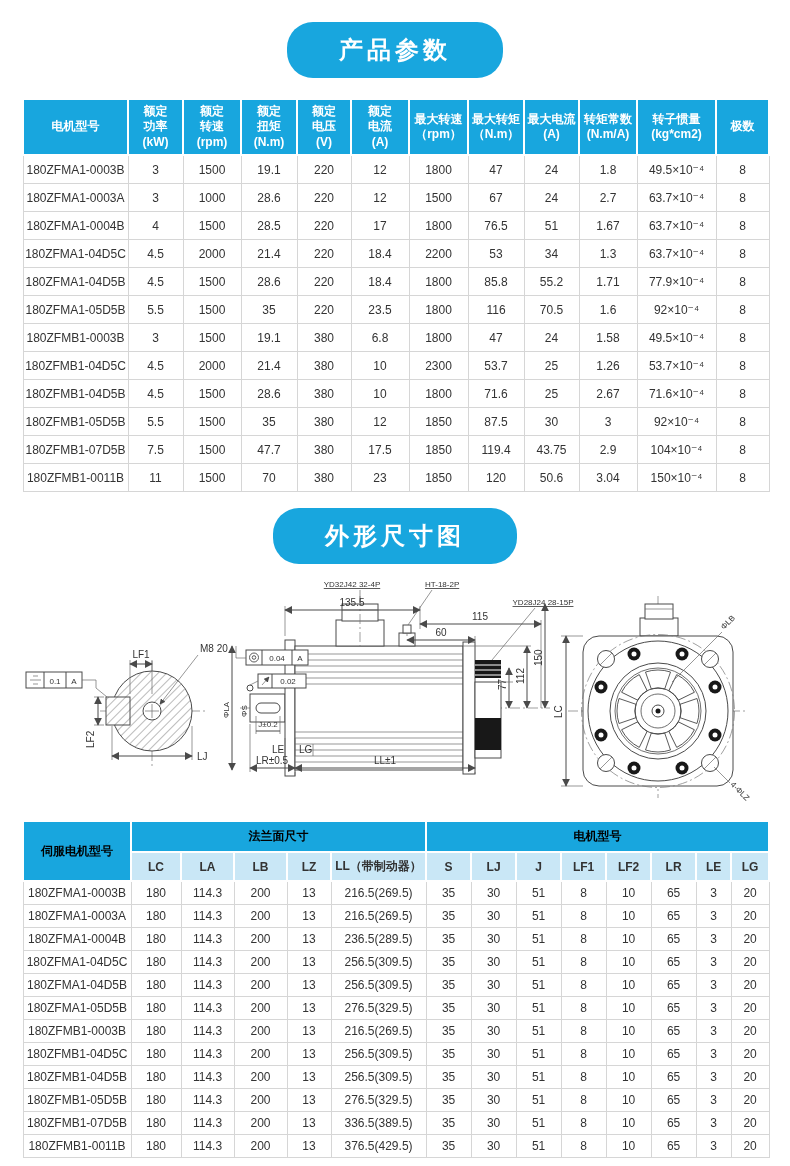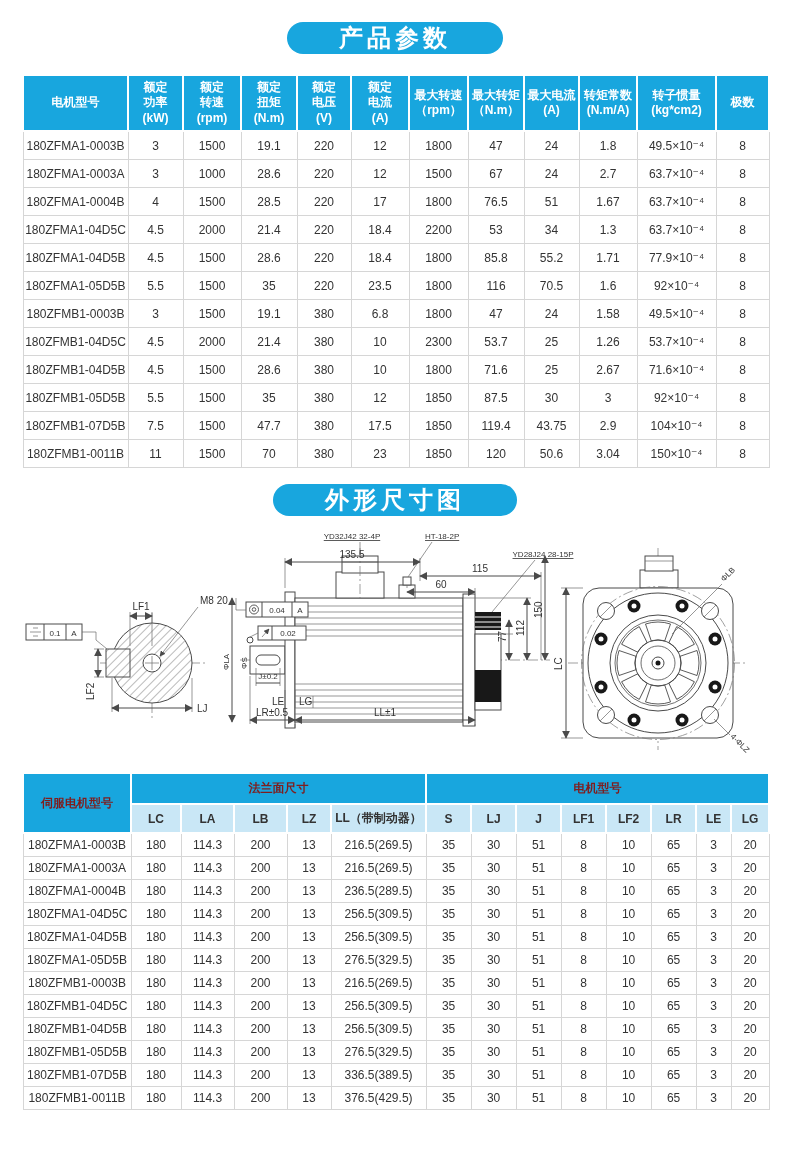--- a/index.html
+++ b/index.html
@@ -3,41 +3,41 @@
 <meta charset="utf-8">
 <style>
   html,body{margin:0;padding:0;}
   body{
     width:790px; background:#ffffff; color:#333;
     font-family:"Liberation Sans","DejaVu Sans",sans-serif;
   }
   .pill{
     display:block; width:max-content; margin:22px auto 20px;
     background:#18a6de; color:#fff; font-size:24px; font-weight:bold;
-    letter-spacing:4px; padding:0 52px; border-radius:26px;
+    letter-spacing:4px; padding:12px 52px; border-radius:26px;
   }
   .pill2{margin:16px auto 12px;}
   .tbl-wrap{margin:0 22px;}
   table{border-collapse:collapse; width:746px; table-layout:fixed;}
   
   .t1 th{
     background:#18a6de; color:#fff; font-size:12px; font-weight:bold;
     white-space:pre-line; line-height:1.28; padding:4px 1px;
     border:2px solid #fff; text-align:center;
   }
   .t1 td, .t2 td{
     border:1px solid #d6d6d6; font-size:12px; text-align:center;
     padding:0 1px; color:#333; background:#fff;
   }
   .t1 td{height:27px;}
   .t1, .t2{border:1px solid #d6d6d6;}
   
   .t2 th{border:2px solid #fff; text-align:center; font-size:12px;}
   .t2 .grp, .t2 .model{
-    background:#18a6de; color:#7f1d1d; font-weight:bold; padding:6px 2px;
+    background:#18a6de; color:#000000; font-weight:bold; padding:6px 2px;
   }
   .t2 .sub{
     background:#c9e7f6; color:#333; font-weight:bold; padding:5px 1px;
   }
   .t2 td{height:22px;}
   
   .drawing{display:block; margin:2px 0 0 0;}
   .dtx{font-size:10px; fill:#333;}
   .dtx-s{font-size:8px; fill:#333;}
   .dln{stroke:#4a4a4a; stroke-width:1; fill:none;}

